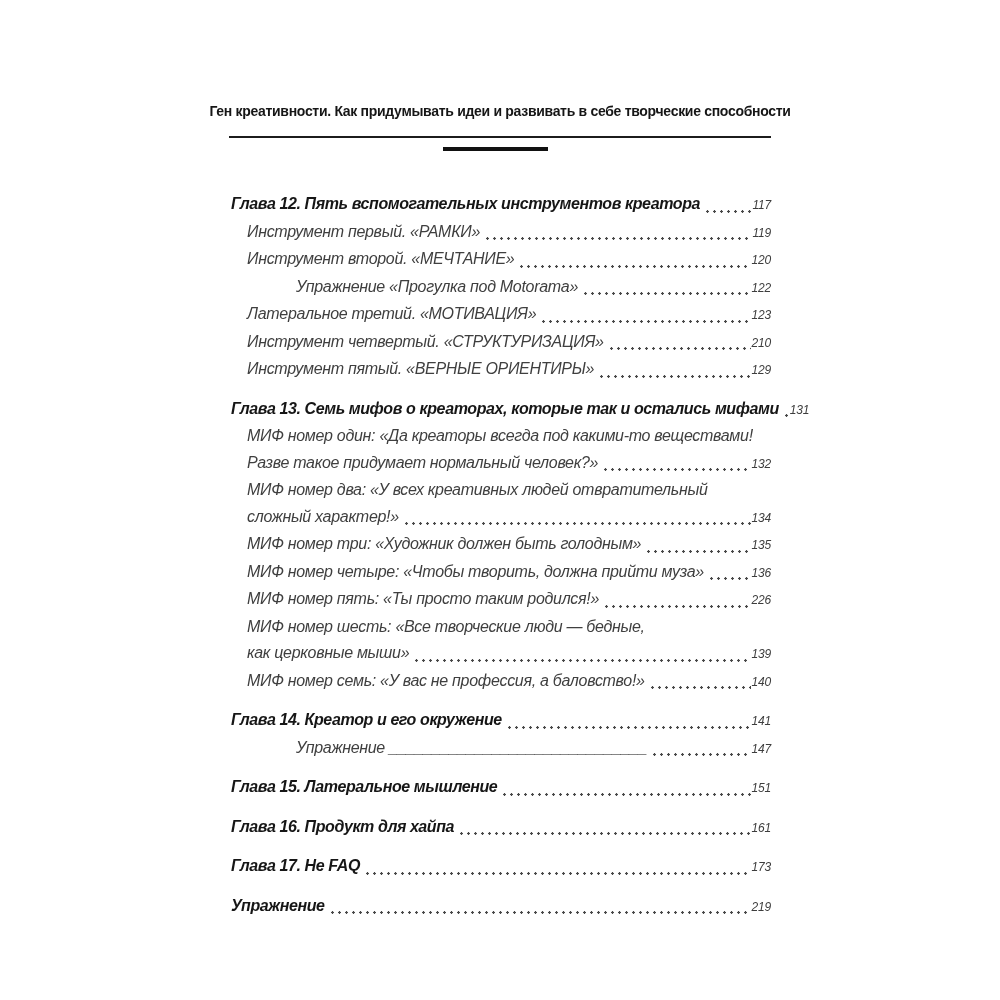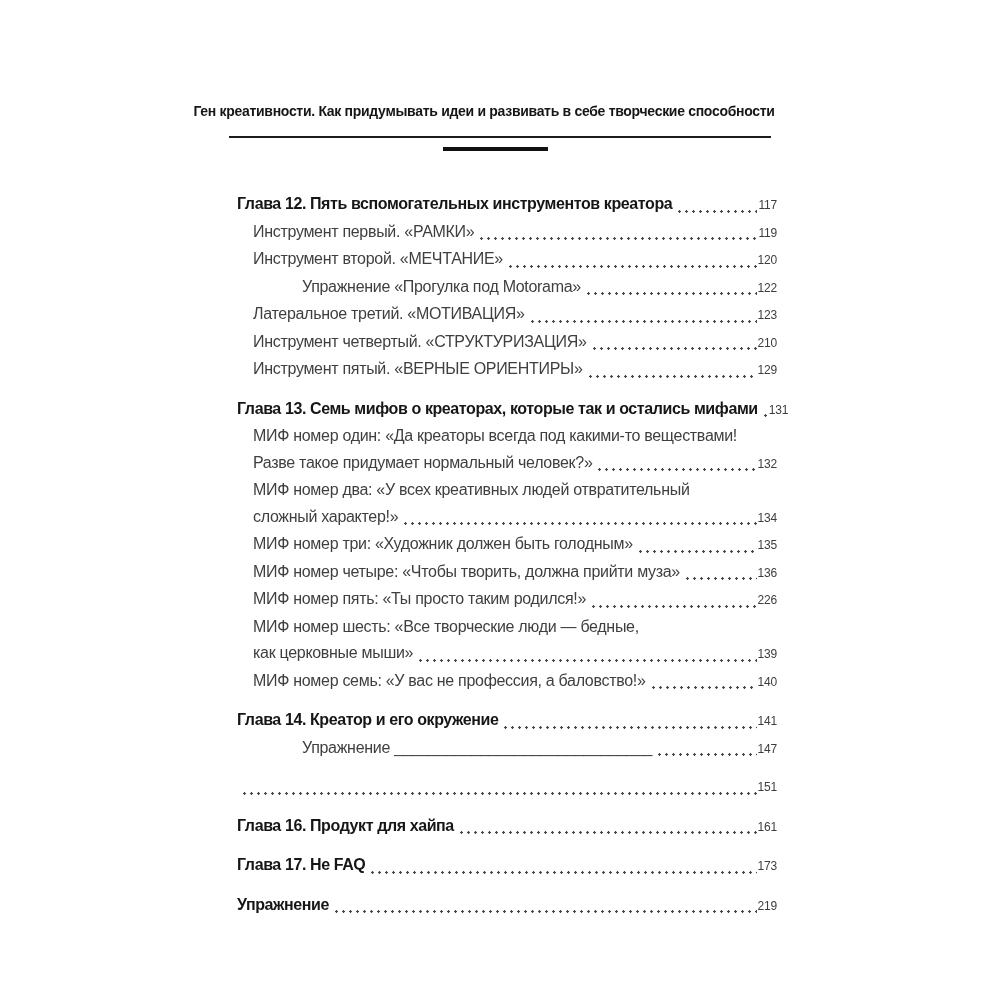--- a/index.html
+++ b/index.html
@@ -11,21 +11,21 @@
   .page {
     position: relative;
     width: 1000px;
     height: 1000px;
     background: #ffffff;
     overflow: hidden;
   }
   .running-title {
     position: absolute;
     top: 103px;
-    left: 99px;
+    left: 115px;
     width: 770px;
     text-align: center;
     font-size: 14px;
     font-weight: 700;
     letter-spacing: -0.3px;
     color: #161616;
     white-space: nowrap;
   }
   .rule-thin {
     position: absolute;
@@ -38,23 +38,24 @@
   .rule-thick {
     position: absolute;
     top: 147px;
     left: 443px;
     width: 105px;
     height: 4px;
     background: #111111;
   }
   .toc {
     position: absolute;
-    left: 237px;
+    left: 231px;
     top: 191px;
     width: 540px;
+    font-style: italic;
   }
   .toc-group + .toc-group {
     margin-top: 12px;
   }
   .entry { }
   .line {
     line-height: 26.5px;
     font-size: 16px;
     letter-spacing: -0.3px;
     color: #3f3f3f;
@@ -223,20 +224,21 @@
           <div class="line last">
             <span class="t">Упражнение ______________________________</span>
             <span class="leader"></span>
             <span class="pnum">147</span>
           </div>
         </div>
       </div>
       <div class="toc-group">
         <div class="entry chapter lvl0">
           <div class="line last">
+            <span class="t">Глава 15. Латеральное мышление</span>
             <span class="leader"></span>
             <span class="pnum">151</span>
           </div>
         </div>
       </div>
       <div class="toc-group">
         <div class="entry chapter lvl0">
           <div class="line last">
             <span class="t">Глава 16. Продукт для хайпа</span>
             <span class="leader"></span>

